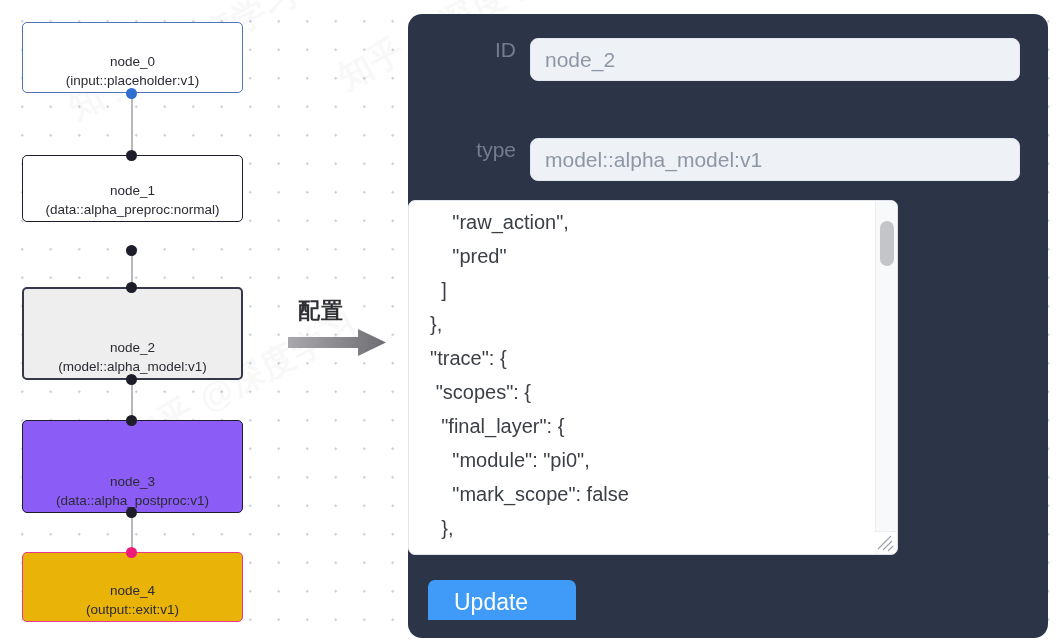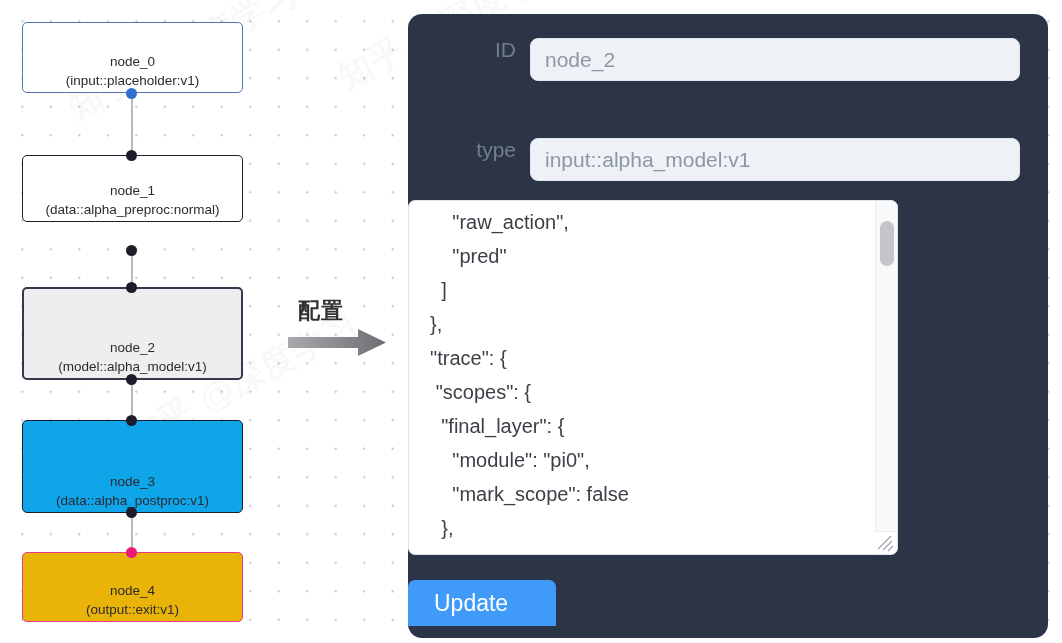--- a/index.html
+++ b/index.html
@@ -198,24 +198,24 @@
     bottom: 1px;
     width: 22px;
     height: 22px;
     background: #ffffff;
     border-top: 1px solid #eceef2;
     box-sizing: border-box;
   }
 
   #update-button {
     position: absolute;
-    left: 408px;
+    left: 428px;
     top: 580px;
     width: 148px;
-    height: 46px;
+    height: 40px;
     background: #3f9bf7;
     border: none;
     border-radius: 7px 7px 0 0;
     color: #ffffff;
     font-size: 23px;
     font-family: "Liberation Sans", sans-serif;
     text-align: left;
     padding-left: 26px;
     line-height: 42px;
     cursor: pointer;
@@ -255,21 +255,21 @@
 <div class="port" style="left:126px; top:245px; background:#1d1d2b;"></div>
 
 <div class="port" style="left:126px; top:282px; background:#1d1d2b;"></div>
 <div class="node" style="left:22px; top:287px; width:221px; height:93px; border:2.2px solid #35384a; background:#eeeeee;">
   <span class="node-text">node_2
 (model::alpha_model:v1)</span>
 </div>
 <div class="port" style="left:126px; top:374px; background:#1d1d2b;"></div>
 
 <div class="port" style="left:126px; top:415px; background:#1d1d2b;"></div>
-<div class="node" style="left:22px; top:420px; width:221px; height:93px; border:1.6px solid #1d1d2b; background:#0ea5e9;">
+<div class="node" style="left:22px; top:420px; width:221px; height:93px; border:1.6px solid #1d1d2b; background:#8b5cf6;">
   <span class="node-text">node_3
 (data::alpha_postproc:v1)</span>
 </div>
 <div class="port" style="left:126px; top:507px; background:#1d1d2b;"></div>
 
 <div class="port" style="left:126px; top:547px; background:#ec1a79;"></div>
 <div class="node" style="left:22px; top:552px; width:221px; height:70px; border:1.6px solid #e8388a; background:#eab308;">
   <span class="node-text">node_4
 (output::exit:v1)</span>
 </div>
@@ -289,21 +289,21 @@
 
 <div id="panel">
 
   <div class="field-row" id="id-row" style="top:24px;">
     <div class="field-label">ID</div>
     <div class="text-input">node_2</div>
   </div>
 
   <div class="field-row" id="type-row" style="top:100px;margin-top:24px;">
     <div class="field-label">type</div>
-    <div class="text-input">input::alpha_model:v1</div>
+    <div class="text-input">model::alpha_model:v1</div>
   </div>
 
   <div class="field-row" id="config-row">
     <div id="textarea-wrap">
       <pre id="config-text">      "raw_action",
       "pred"
     ]
   },
   "trace": {
    "scopes": {

